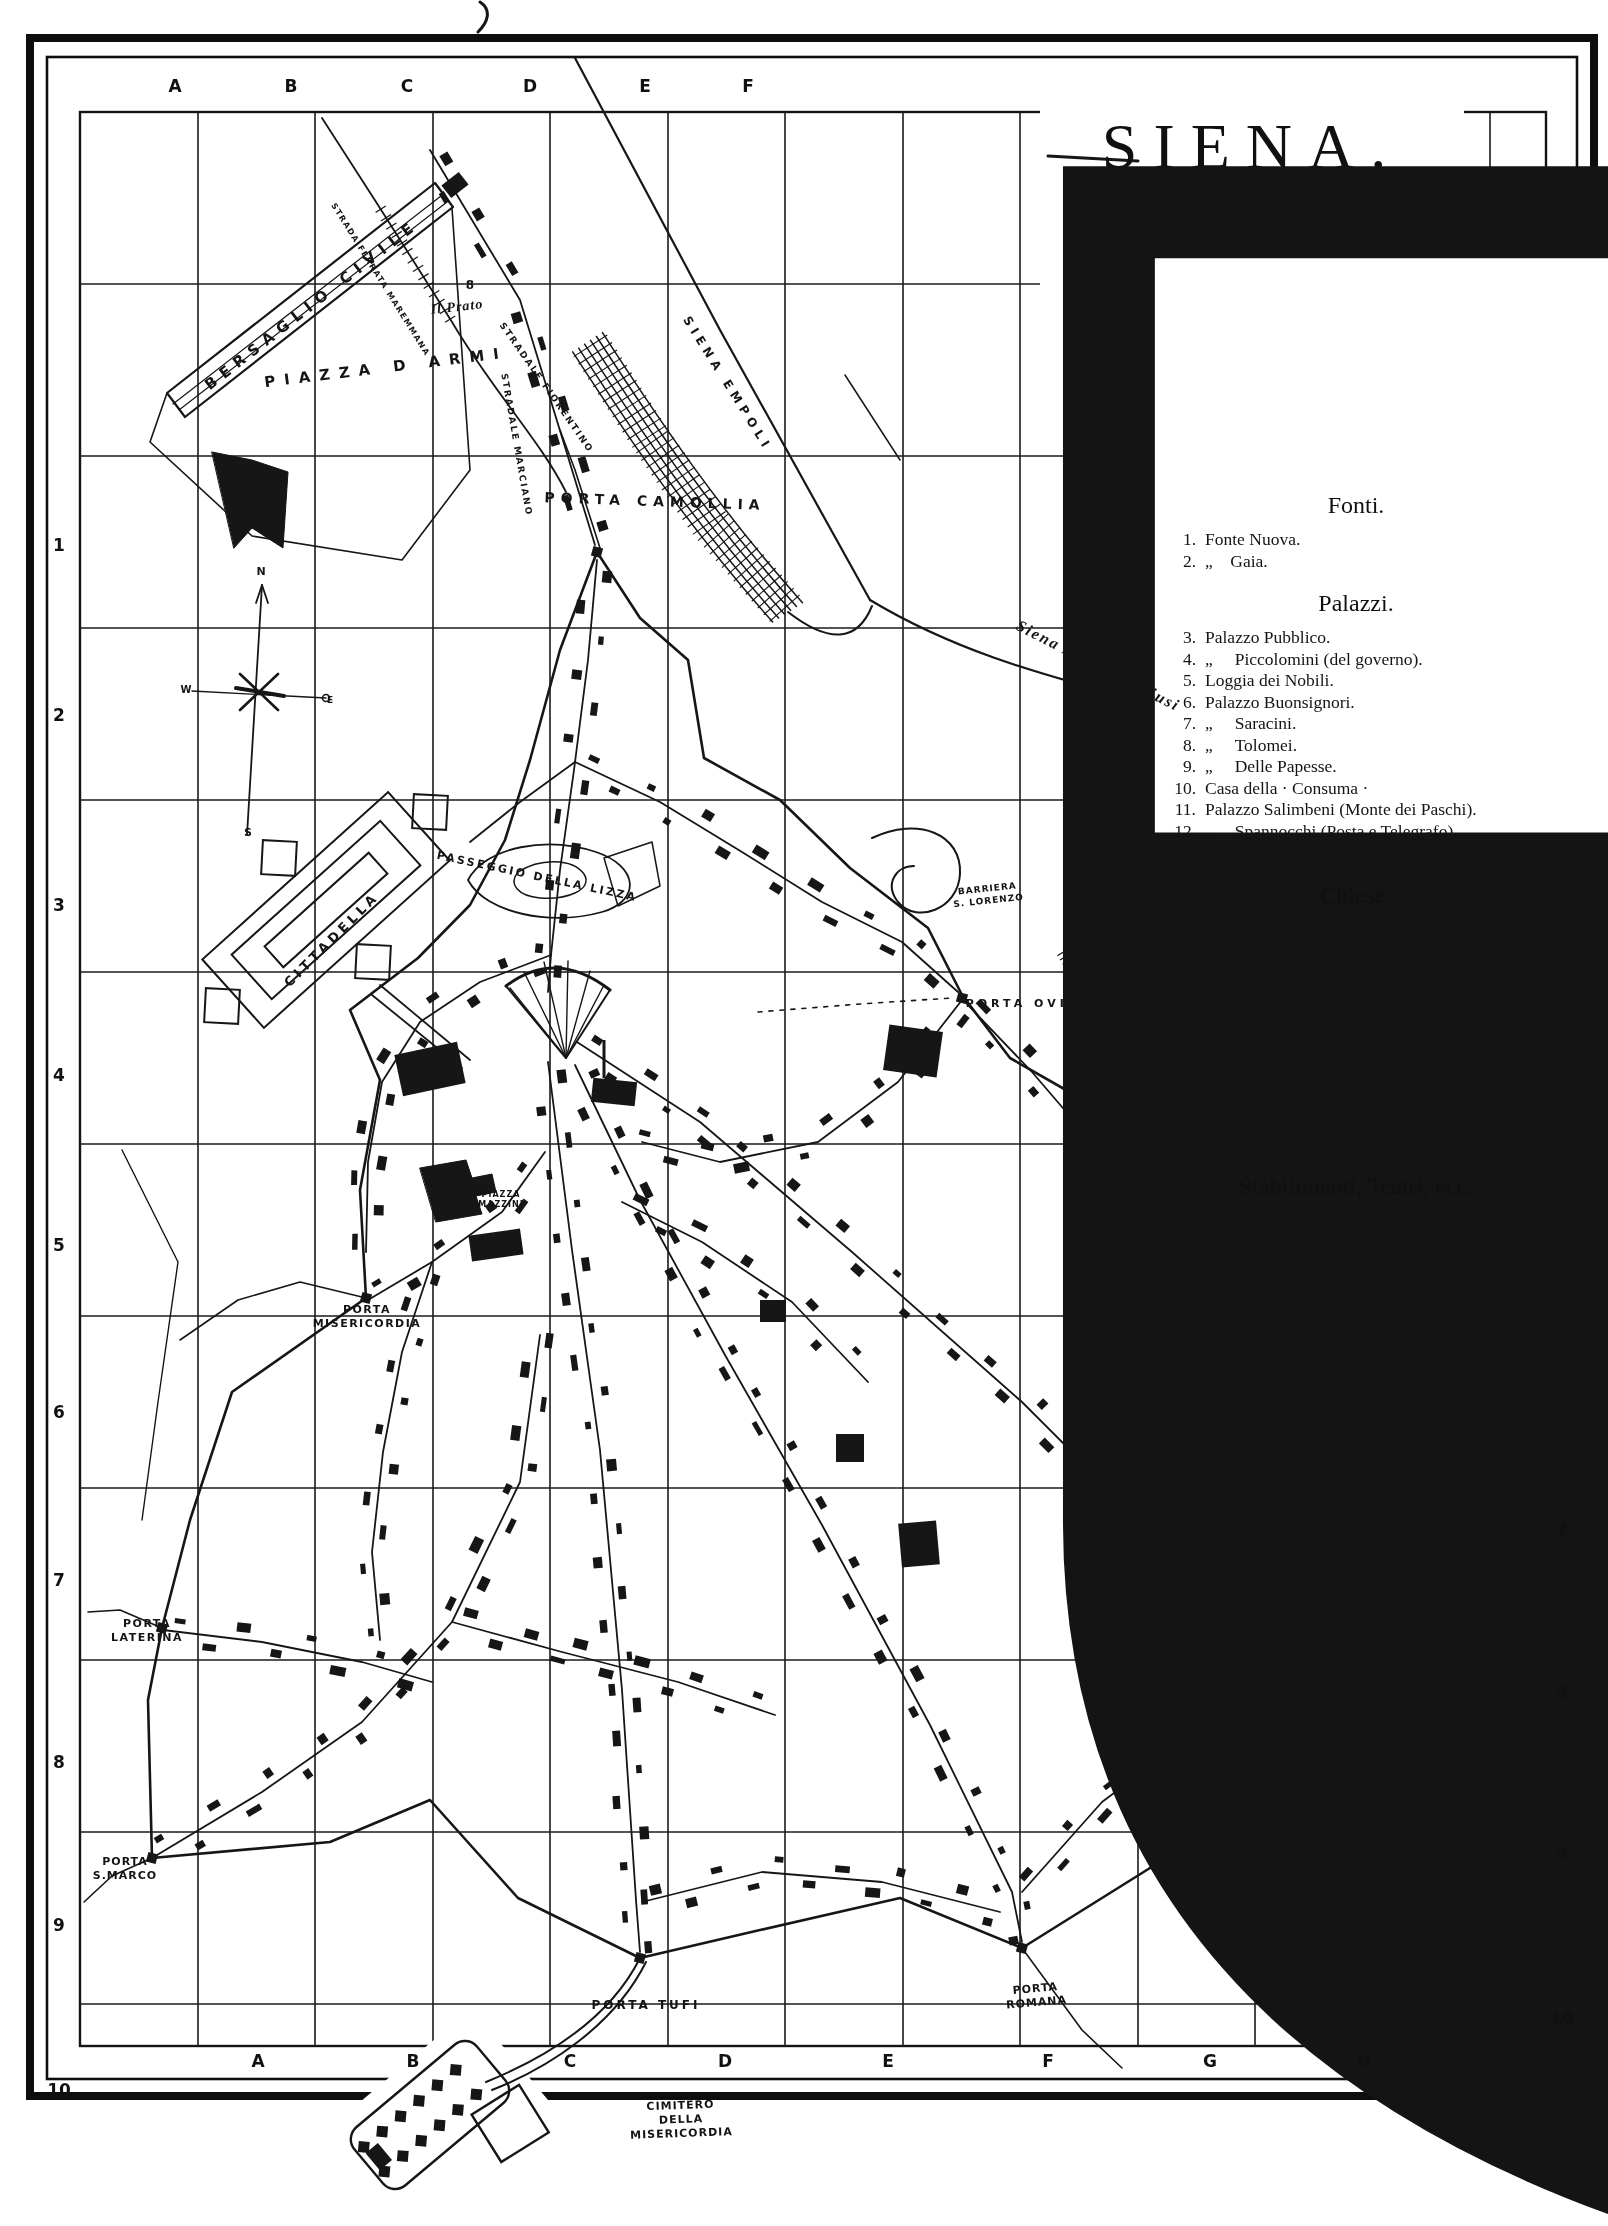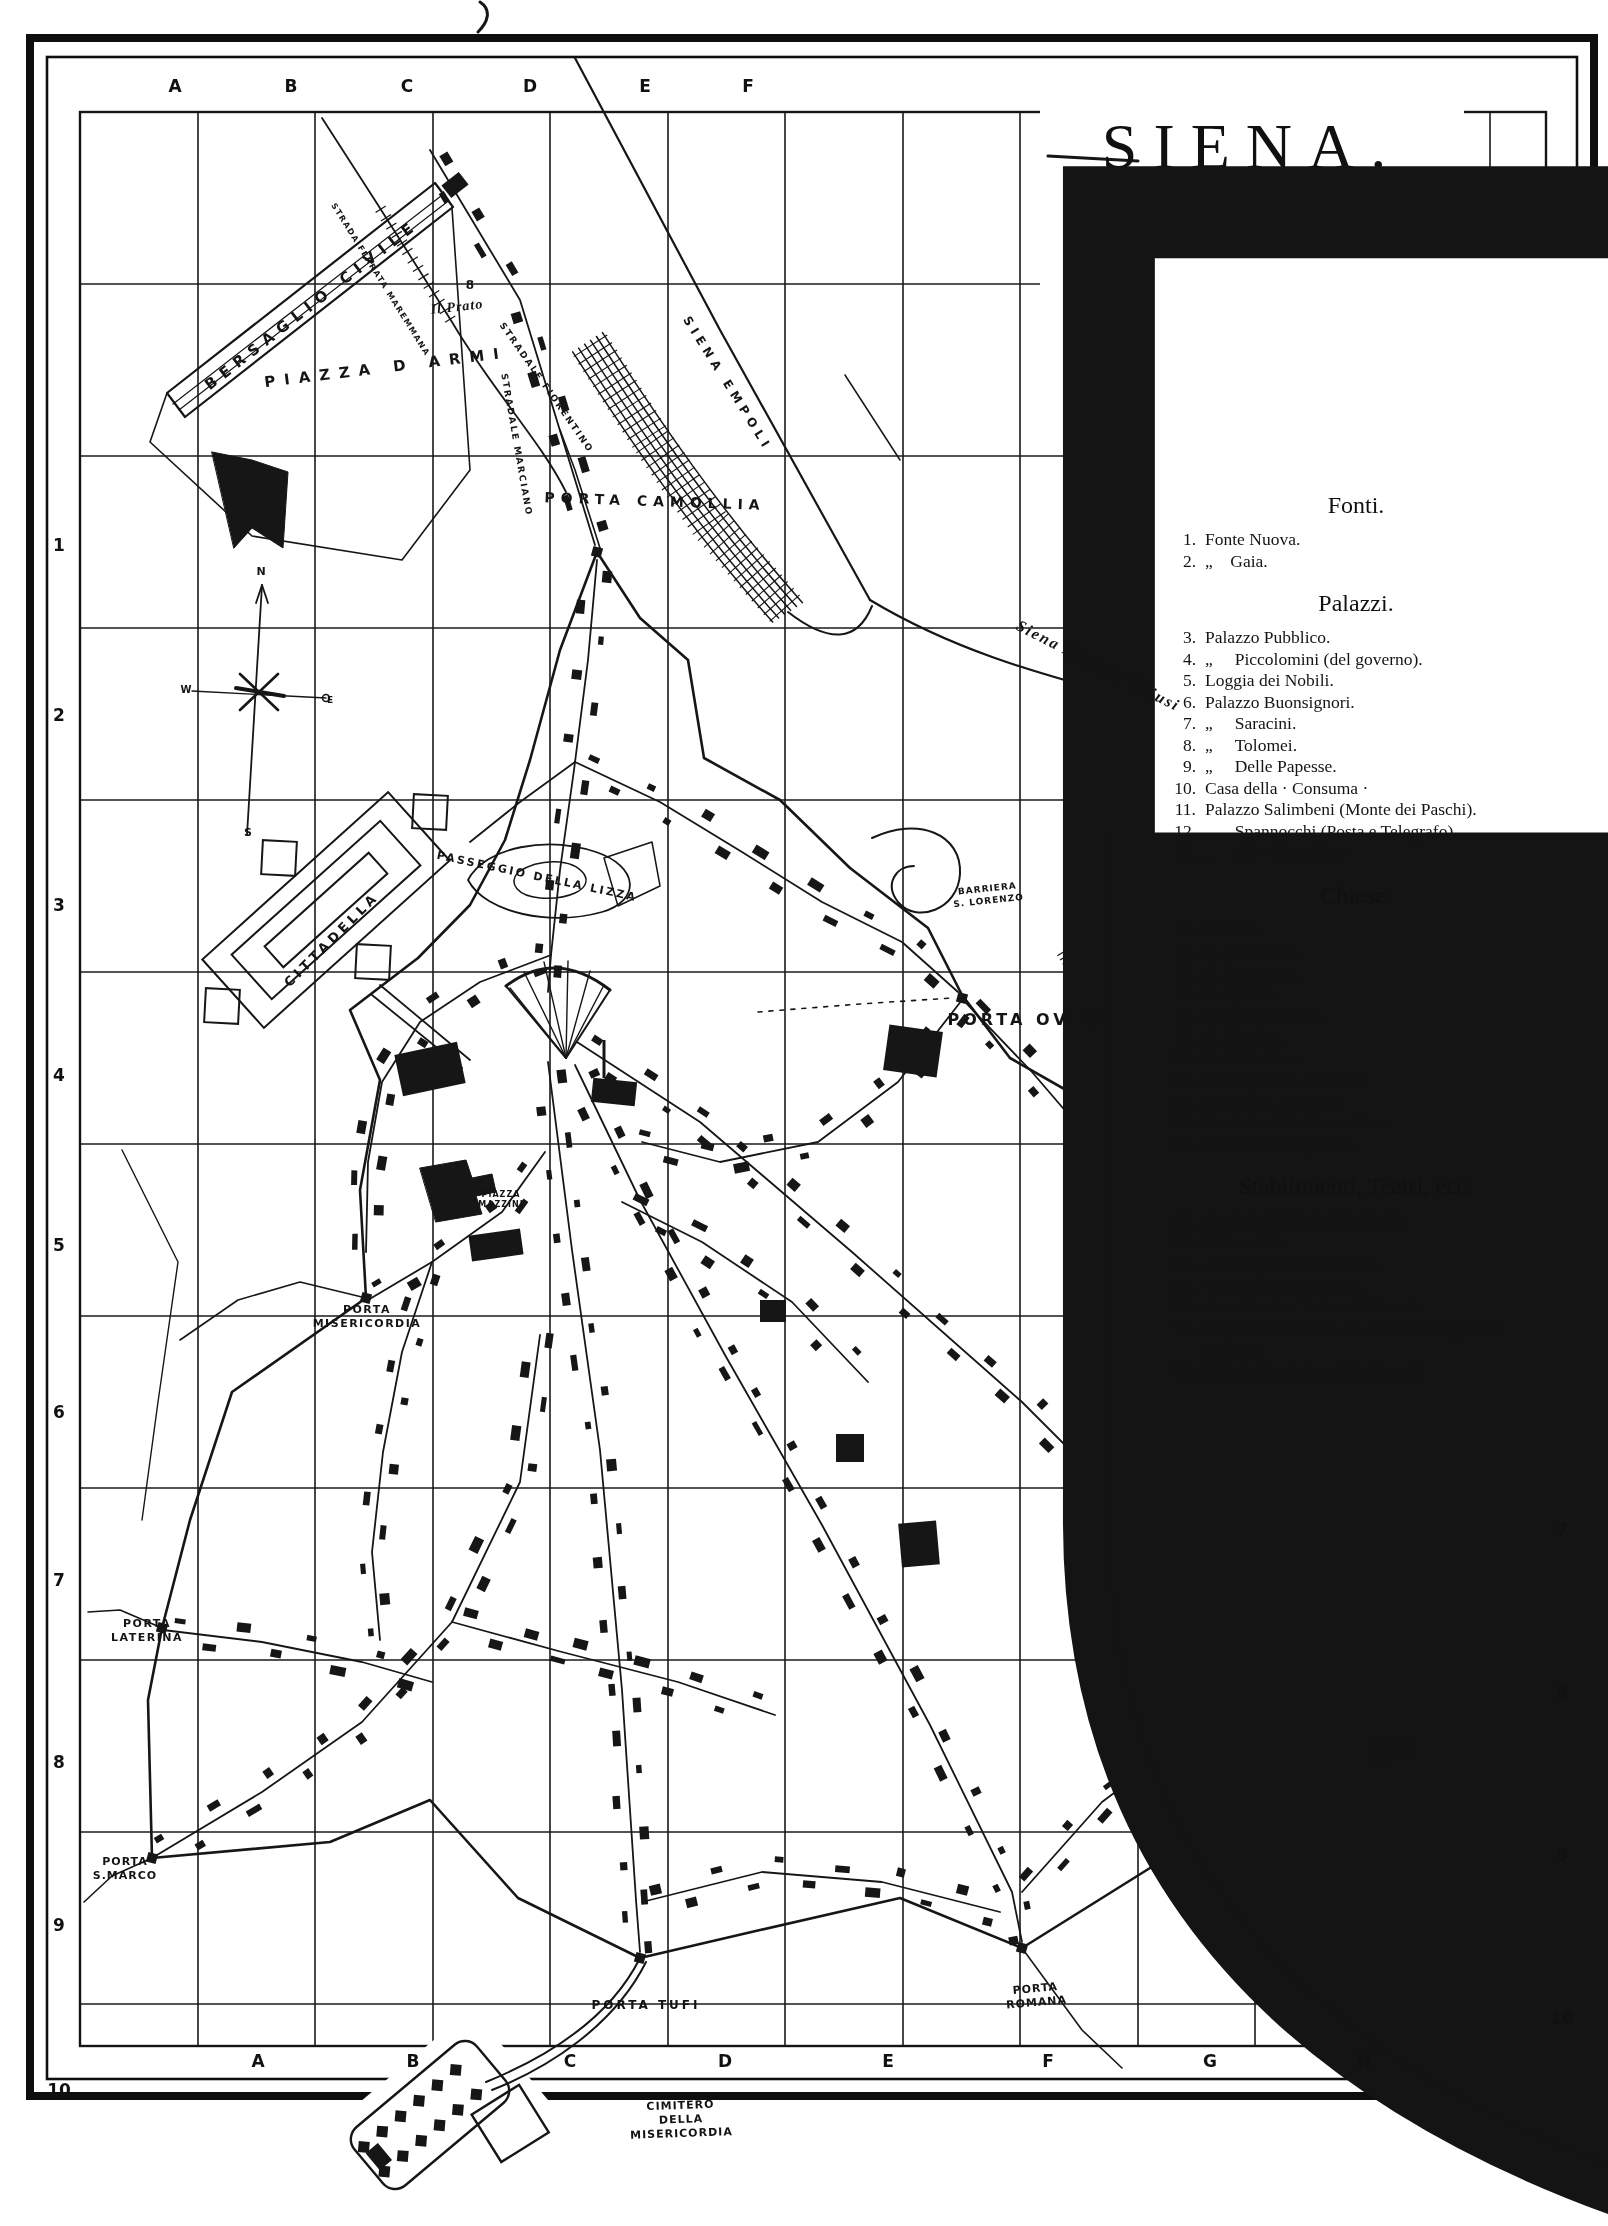--- a/index.html
+++ b/index.html
@@ -721,21 +721,21 @@
       <div class="ml" style="left: 516px; top: 445px; font-size: 9px; letter-spacing: 2px; transform: translate(-50%, -50%) rotate(80deg);">STRADALE MARCIANO</div>
       <div class="ml" style="left: 655px; top: 502px; font-size: 14px; letter-spacing: 6px; transform: translate(-50%, -50%) rotate(2deg);">PORTA CAMOLLIA</div>
       <div class="ml" style="left: 727px; top: 384px; font-size: 12px; letter-spacing: 5px; transform: translate(-50%, -50%) rotate(58deg);">SIENA EMPOLI</div>
       <div class="ml it" style="left: 1098px; top: 666px; font-size: 16px; letter-spacing: 2px; transform: translate(-50%, -50%) rotate(27deg);">Siena Asciano Chiusi</div>
       <div class="ml" style="left: 537px; top: 877px; font-size: 11px; letter-spacing: 2.5px; transform: translate(-50%, -50%) rotate(12deg);">PASSEGGIO DELLA LIZZA</div>
       <div class="ml" style="left: 332px; top: 940px; font-size: 13px; letter-spacing: 4px; transform: translate(-50%, -50%) rotate(-45deg);">CITTADELLA</div>
       <div class="ml" style="left: 988px; top: 895px; font-size: 9px; letter-spacing: 1px; transform: translate(-50%, -50%) rotate(-6deg);">
         <div>BARRIERA</div>
         <div>S. LORENZO</div>
       </div>
-      <div class="ml" style="left: 1028px; top: 1004px; font-size: 16px; letter-spacing: 4px; transform: translate(-50%, -50%) rotate(0deg); margin-top: 16px;">PORTA OVILE</div>
+      <div class="ml" style="left: 1028px; top: 1004px; font-size: 11px; letter-spacing: 4px; transform: translate(-50%, -50%) rotate(0deg);">PORTA OVILE</div>
       <div class="ml" style="left: 501px; top: 1200px; font-size: 8px; letter-spacing: 1px; transform: translate(-50%, -50%) rotate(0deg);">
         <div>PIAZZA</div>
         <div>MAZZINI</div>
       </div>
       <div class="ml" style="left: 367px; top: 1317px; font-size: 11px; letter-spacing: 1.5px; transform: translate(-50%, -50%) rotate(0deg);">
         <div>PORTA</div>
         <div>MISERICORDIA</div>
       </div>
       <div class="ml" style="left: 147px; top: 1631px; font-size: 11px; letter-spacing: 1.5px; transform: translate(-50%, -50%) rotate(0deg);">
         <div>PORTA</div>

